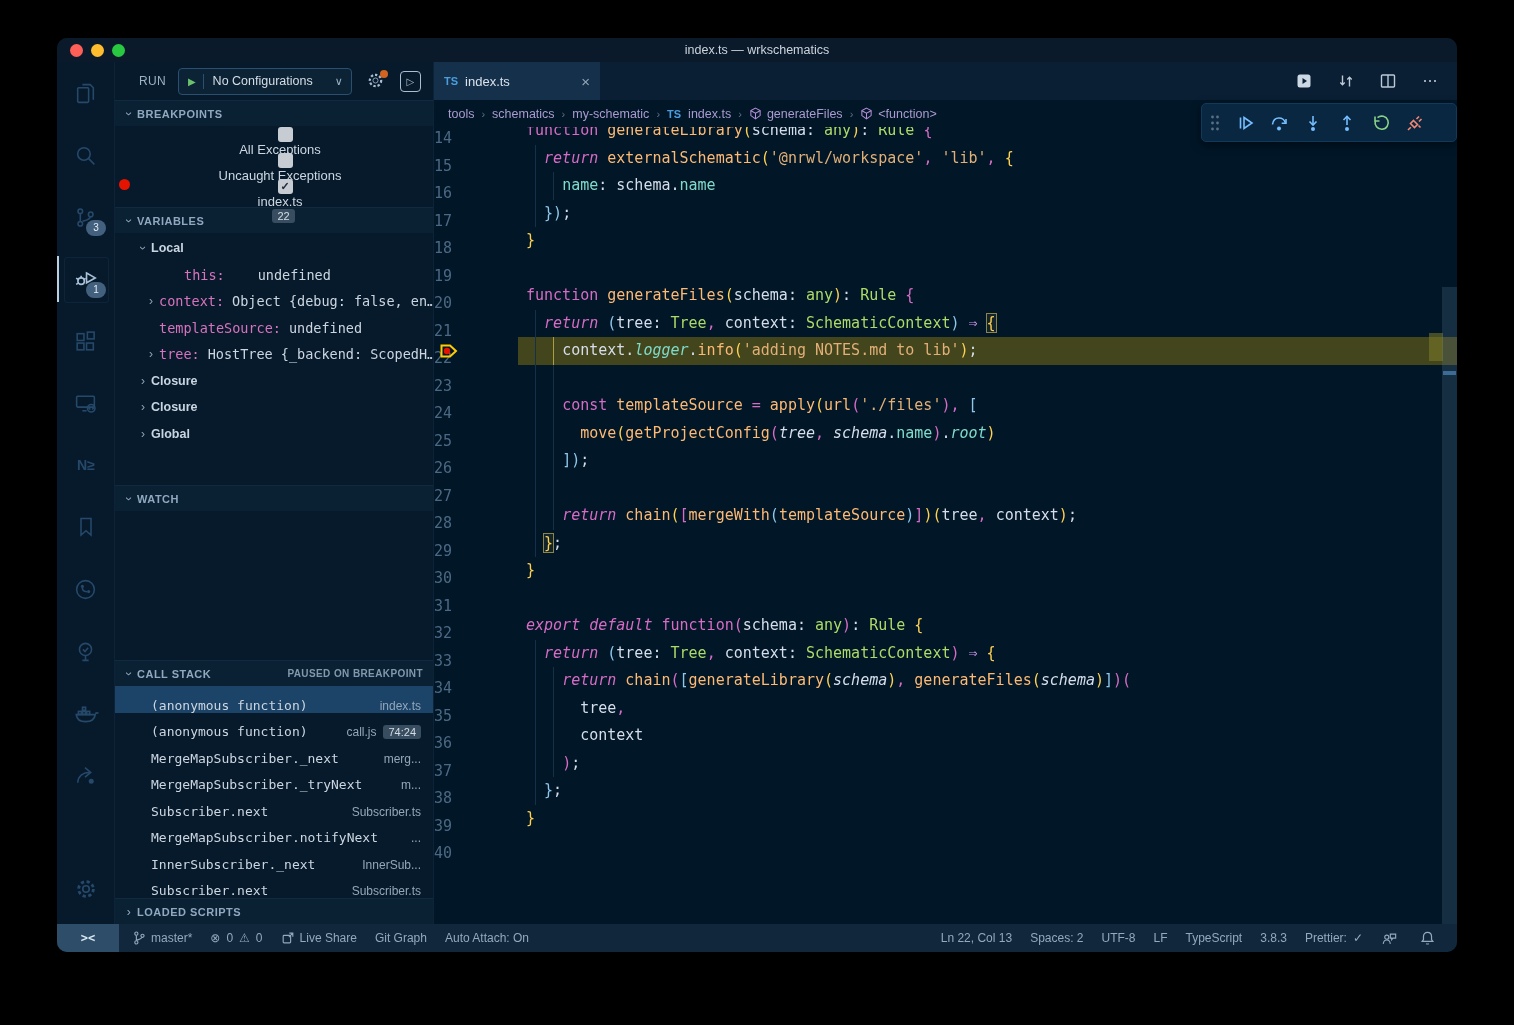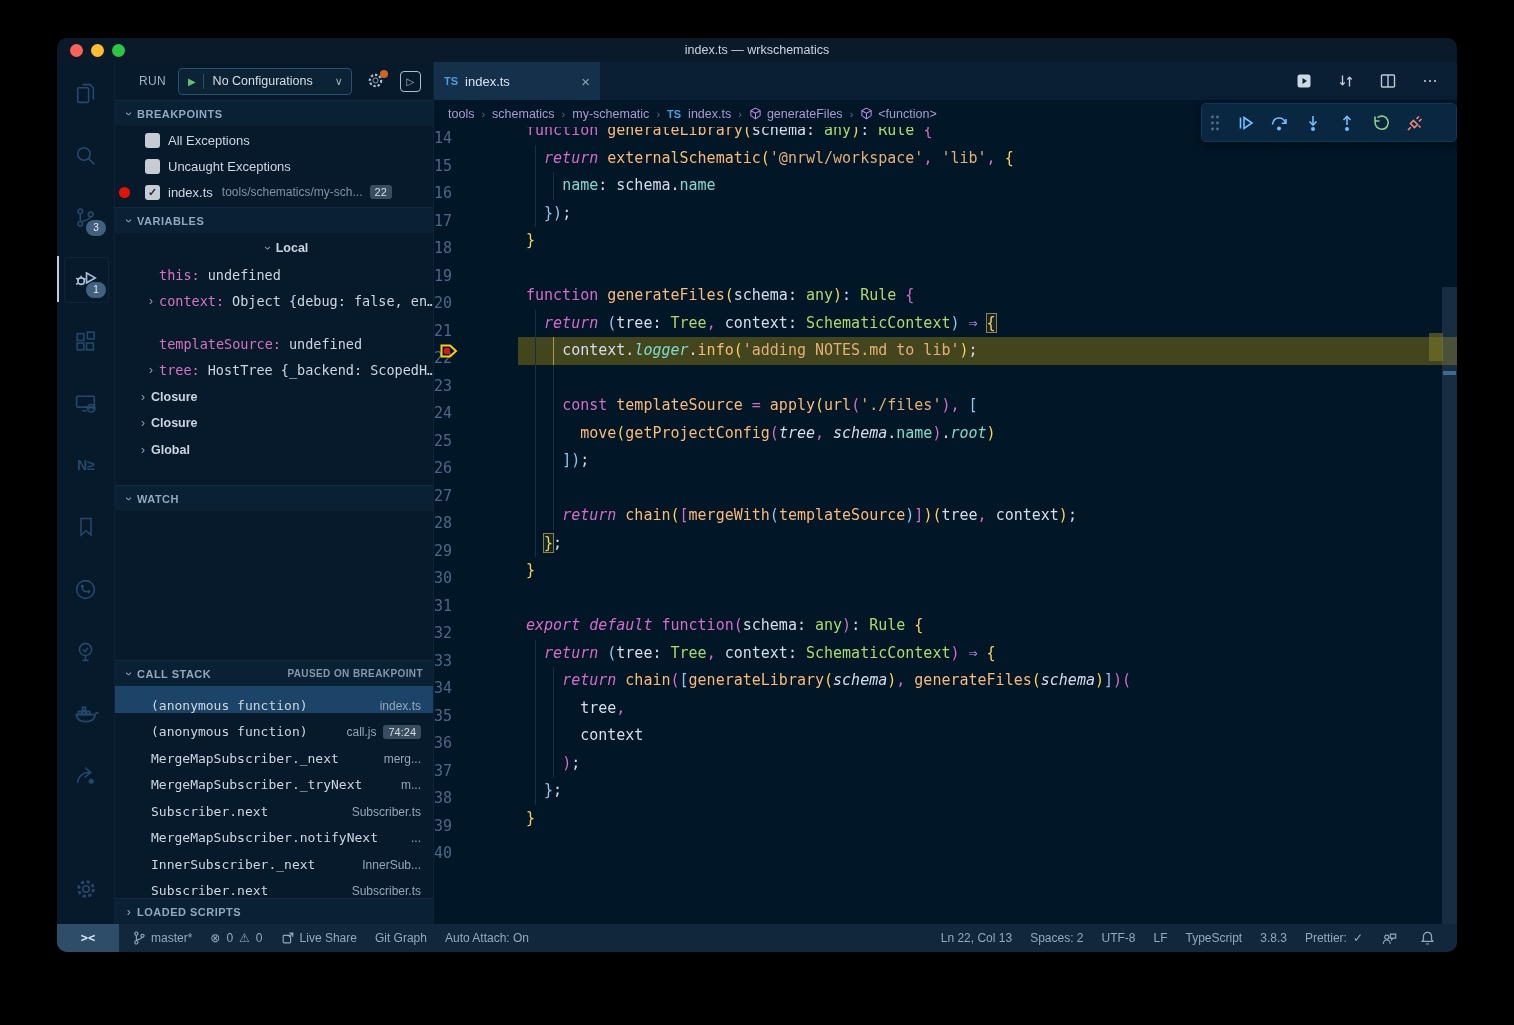--- a/index.html
+++ b/index.html
@@ -39,21 +39,21 @@
   #run-gear .dot{position:absolute;right:-2px;top:-1px;width:8px;height:8px;border-radius:50%;background:#d1641f;}
   #console-btn{margin-left:14px;width:19px;height:19px;border:1.4px solid #a9bed2;border-radius:4px;color:#a9bed2;
     font-size:10px;display:flex;align-items:center;justify-content:center;}
   .sec-h{height:25px;background:#0a2033;border-top:1px solid #122a3f;display:flex;align-items:center;flex:none;
     font-size:11px;font-weight:bold;letter-spacing:.5px;color:#90a9bf;padding-left:6px;}
   .sec-h .chev{width:16px;text-align:center;font-weight:normal;font-size:12px;color:#90a9bf;}
   .chev.down{display:inline-block;transform:rotate(90deg);}
   .sec-status{margin-left:auto;margin-right:10px;font-size:10px;color:#8299ac;letter-spacing:.4px;}
   
   #bp-body{height:80px;flex:none;padding-top:1px;}
-  .bprow{height:26px;display:flex;align-items:center;padding-left:12px;position:relative;}
+  .bprow{height:26px;display:flex;align-items:center;padding-left:12px;position:relative;flex-direction:column;}
   .bpdot{width:11px;height:11px;border-radius:50%;background:#e51400;position:absolute;left:4px;}
   .cb{width:15px;height:15px;border-radius:3px;background:#c7ccd2;margin:0 8px 0 18px;flex:none;
      display:flex;align-items:center;justify-content:center;font-size:11px;color:#222f3b;font-weight:bold;}
   .bppath{color:#7d93a6;font-size:12px;margin-left:9px;white-space:nowrap;overflow:hidden;}
   .nbadge{background:#394d61;color:#d3dce4;font-size:11px;border-radius:3px;padding:1px 5px;margin-left:7px;}
   
   #vars-body{height:250px;flex:none;padding-top:2px;}
   .vrow{height:26.5px;display:flex;align-items:center;white-space:nowrap;overflow:hidden;}
   .vrow .chevc{width:16px;text-align:center;color:#8fa3b5;font-size:12px;flex:none;}
   .vlabel{font-weight:bold;color:#c9d5e0;font-size:12.5px;}
@@ -270,35 +270,35 @@
           <span class="bppath">tools/schematics/my-sch...</span>
           <span class="nbadge">22</span>
         </div>
       </div>
 
       <div class="sec-h">
         <span class="chev down">›</span>
         <span>VARIABLES</span>
       </div>
       <div id="vars-body">
-          <div class="vrow" style="padding-left: 20px; justify-content: center;">
+          <div class="vrow" style="padding-left: 20px;">
             <span class="chevc chev down">›</span>
             <span class="vlabel">Local</span>
           </div>
-          <div class="vrow" style="padding-left: 28px;">
+          <div class="vrow" style="padding-left: 28px; gap: 25px;">
             <span class="chevc"></span>
             <span class="vname">this:</span>
             <span class="vval">undefined</span>
           </div>
           <div class="vrow" style="padding-left: 28px;">
             <span class="chevc">›</span>
             <span class="vname">context:</span>
             <span class="vval">Object {debug: false, en…</span>
           </div>
-          <div class="vrow" style="padding-left: 28px; margin-top: 16px;">
+          <div class="vrow" style="padding-left: 28px;">
             <span class="chevc"></span>
             <span class="vname">templateSource:</span>
             <span class="vval">undefined</span>
           </div>
           <div class="vrow" style="padding-left: 28px;">
             <span class="chevc">›</span>
             <span class="vname">tree:</span>
             <span class="vval">HostTree {_backend: ScopedH…</span>
           </div>
           <div class="vrow" style="padding-left: 20px;">

